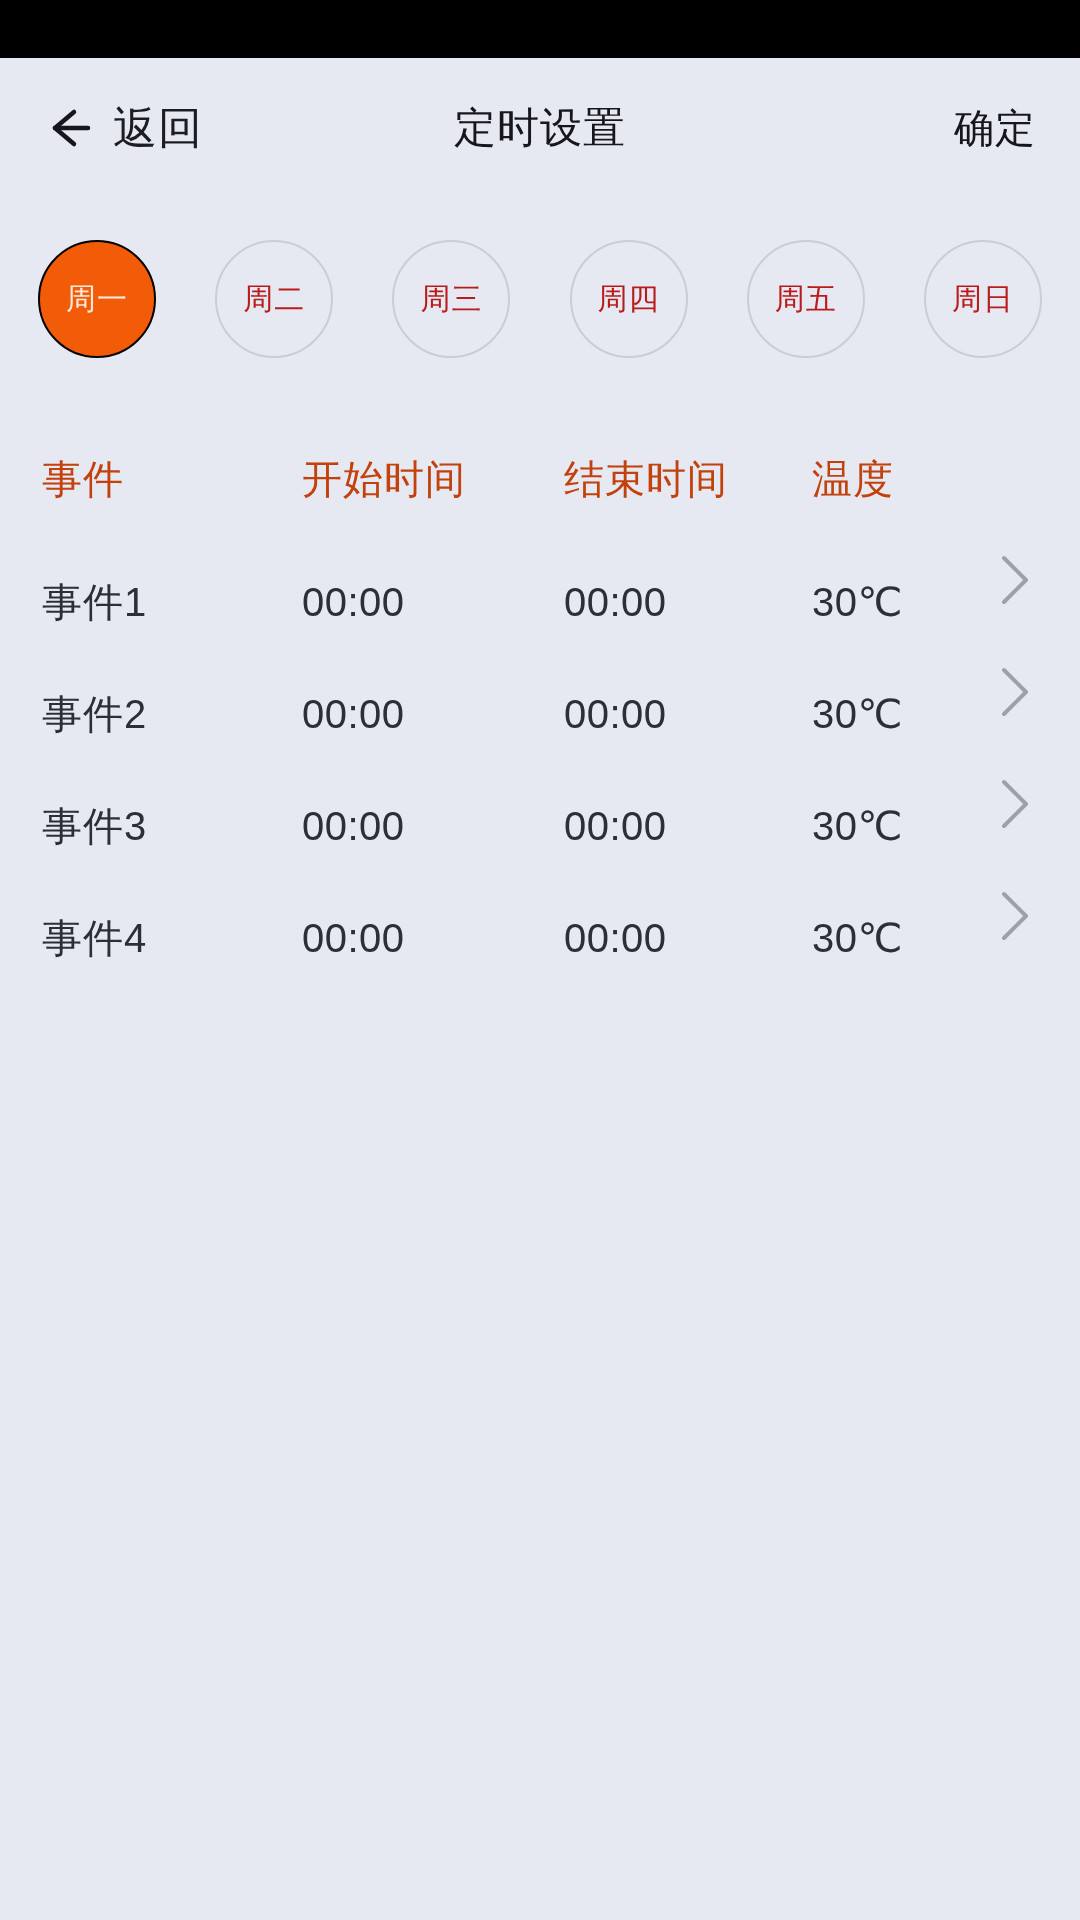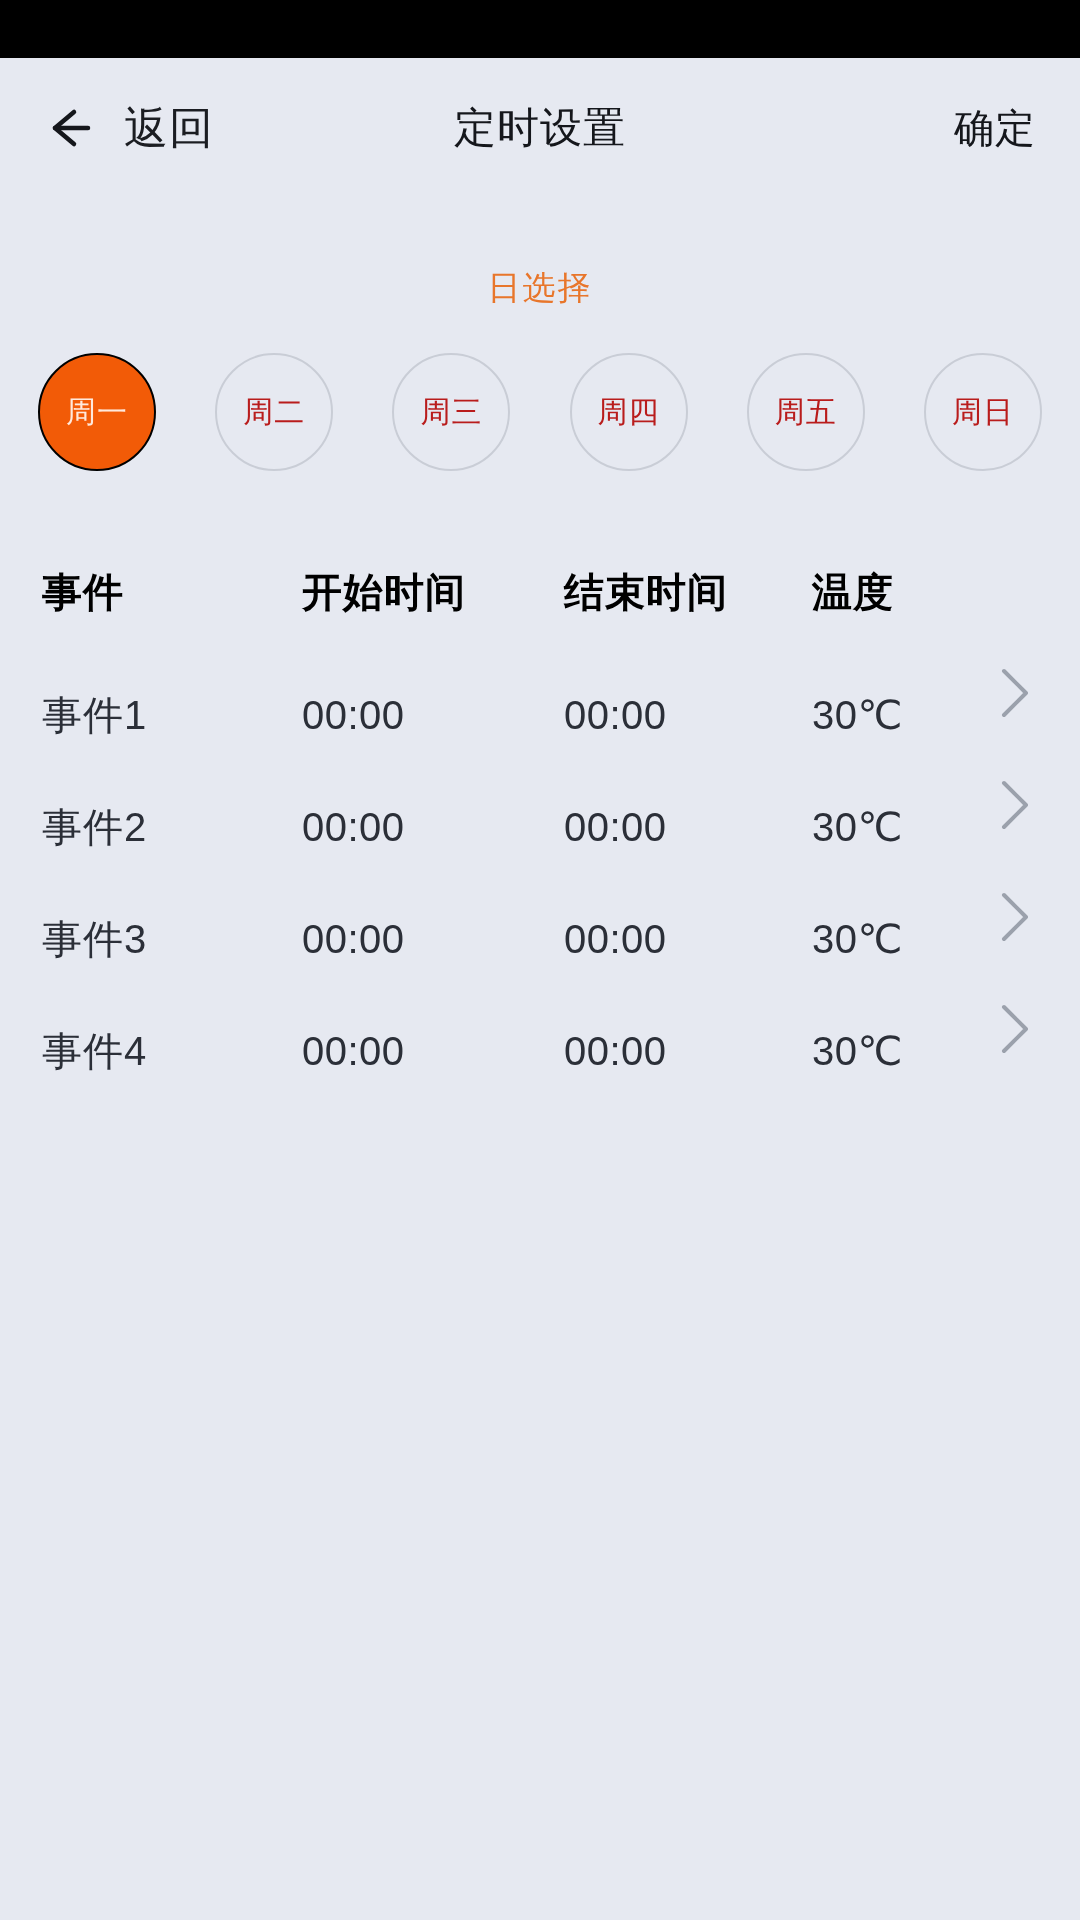--- a/index.html
+++ b/index.html
@@ -35,21 +35,21 @@
     height: 140px;
     display: flex;
     align-items: center;
     padding: 0 44px 0 40px;
     box-sizing: border-box;
     position: relative;
   }
   .header-left {
     display: flex;
     align-items: center;
-    gap: 28px;
+    gap: 17px;
     cursor: pointer;
   }
   .back-arrow {
     width: 56px;
     height: 56px;
     display: block;
   }
   .back-label {
     font-size: 44px;
     color: #1b1d22;
@@ -133,22 +133,22 @@
     height: 90px;
   }
   .c-event   { width: 260px; }
   .c-start   { width: 262px; }
   .c-end     { width: 248px; }
   .c-temp    { width: 160px; }
   .c-arrow   { flex: 1; display: flex; justify-content: flex-end; padding-right: 10px;}
 
   .th {
     font-size: 40px;
-    color: #000000;
-    font-weight: 700;
+    color: #c2410c;
+    font-weight: 400;
     letter-spacing: 1px;
   }
   .td {
     font-size: 40px;
     color: #2b2f38;
     font-weight: 400;
     letter-spacing: 0.5px;
     margin-top: 44px;
   }
   .td.event { letter-spacing: 1px; }
@@ -172,21 +172,20 @@
       <svg class="back-arrow" viewBox="0 0 56 56">
         <path d="M34 12 L15 28 L34 44" fill="none" stroke="#15171c" stroke-width="4.5" stroke-linecap="round" stroke-linejoin="round"></path>
         <line x1="15" y1="28" x2="48" y2="28" stroke="#15171c" stroke-width="4.5" stroke-linecap="round"></line>
       </svg>
       <span class="back-label">返回</span>
     </div>
     <div class="header-title">定时设置</div>
     <div class="header-right">确定</div>
   </div>
 
-  <div class="day-select-title">日选择</div>
 
   <div class="days-row">
     <div class="day-chip on">
         <span>周一</span>
       </div>
     <div class="day-chip off">
         <span>周二</span>
       </div>
     <div class="day-chip off">
         <span>周三</span>

